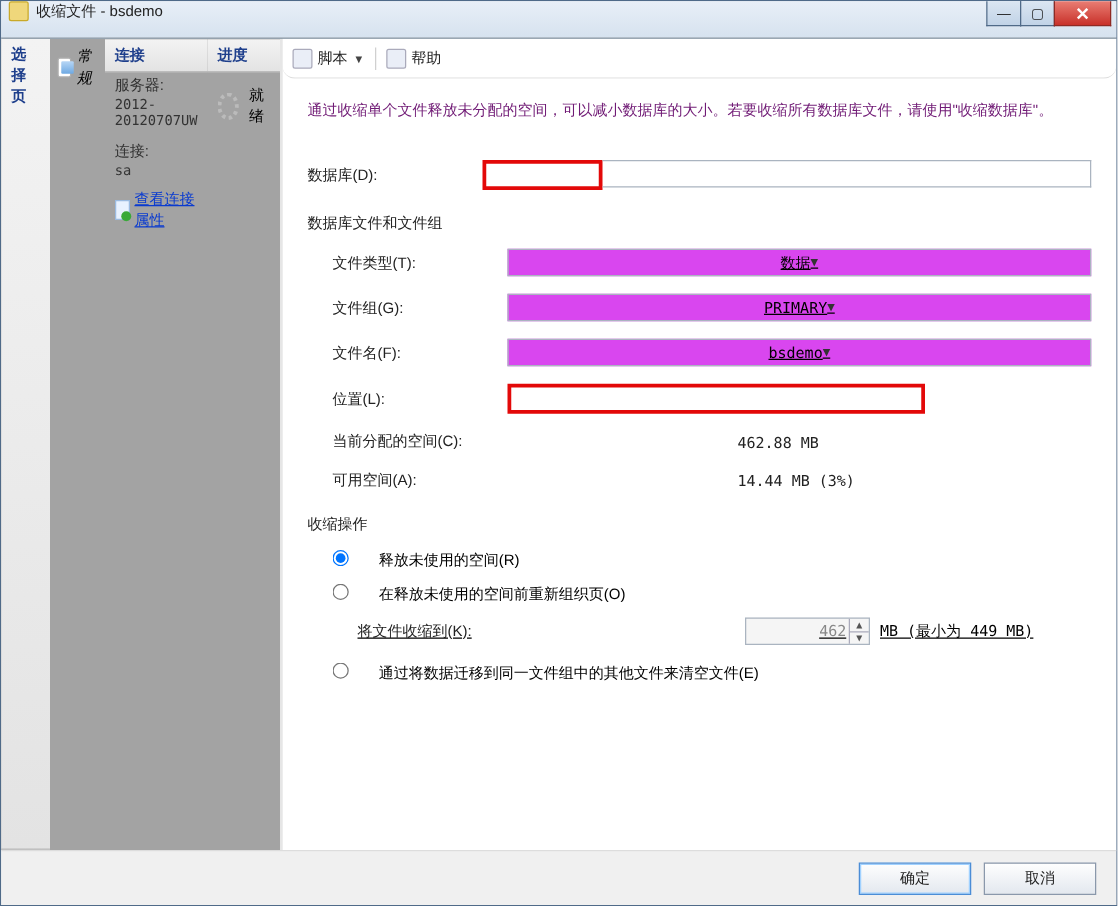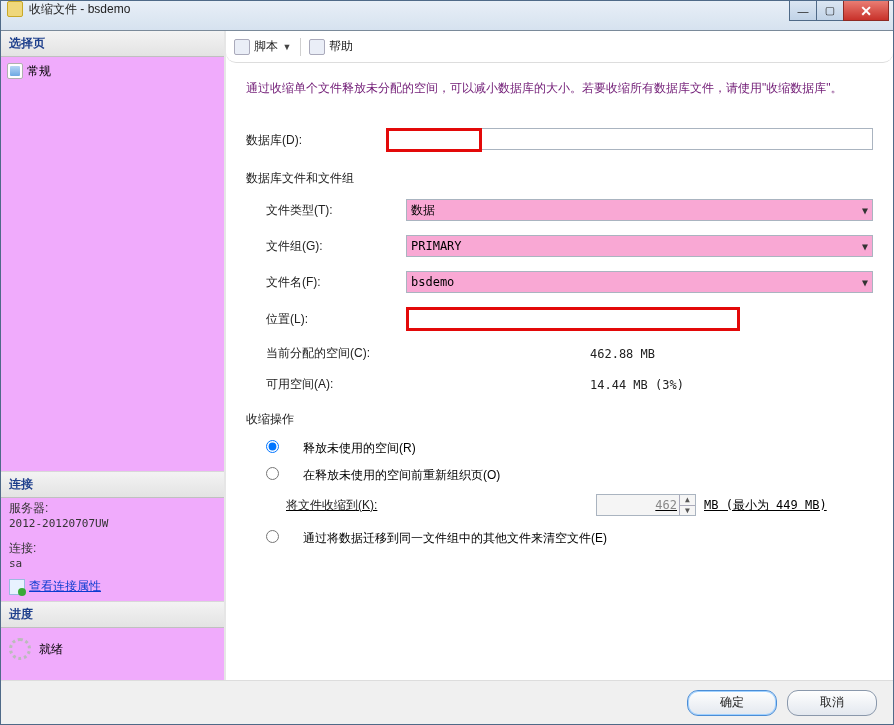--- a/index.html
+++ b/index.html
@@ -11,24 +11,24 @@
     .titlebar-title { flex: 1; color: #222; }
     .winbtns { display: flex; height: 20px; position: absolute; right: 4px; top: 0; }
     .winbtn { width: 28px; height: 20px; border: 1px solid #4f6a88; border-top: none; background: linear-gradient(#dbe6f2, #c1d3e7); display: flex; align-items: center; justify-content: center; margin-left: -1px; font-size: 11px; color: #222; }
     .winbtn.close { background: linear-gradient(#e97d73, #c8312a); color: #fff; width: 46px; border-color: #8e2a24; border-top-right-radius: 0; font-size: 14px; font-weight: bold; }
 
     
     .window { display: flex; flex-direction: column; width: 894px; height: 725px; background: #fff; border: 1px solid #4f6a88; }
     .body { flex: 1; display: flex; min-height: 0; }
 
     
-    .leftpanel { width: 225px; background: #f0abfc; border-right: 2px solid #e6e6e6; display: flex; flex-direction: column; }
+    .leftpanel { width: 225px; background: #a3a3a3; border-right: 2px solid #e6e6e6; display: flex; }
     .panelheader { background: linear-gradient(#f3f3f3, #e3e3e3); border-bottom: 1px solid #c0c0c0; padding: 4px 8px; font-weight: bold; color: #1e3f8c; }
     .panelbody { padding: 4px 6px; }
-    .treeitem { display: flex; align-items: flex-start; gap: 4px; padding: 2px 0; }
+    .treeitem { display: flex; align-items: center; gap: 4px; padding: 2px 0; font-style: italic; }
     .treeicon { width: 16px; height: 16px; background: #fff; border: 1px solid #b0b0b0; border-radius: 2px; position: relative; }
     .treeicon::after { content: ""; position: absolute; left: 2px; top: 2px; width: 10px; height: 10px; background: linear-gradient(#b7d6f5, #6ea9e3); border-radius: 1px; }
     .leftspacer { flex: 1; }
     .leftsec { border-top: 1px solid #d8d8d8; }
     .kv { padding: 2px 8px; }
     .kv .k { color: #333; }
     .kv .v { font-family: Consolas, monospace; font-size: 11px; color: #333; }
     .link { color: #0a3bd0; text-decoration: underline; display: inline-block; padding: 2px 0; }
     .spinner { width: 22px; height: 22px; border-radius: 50%; border: 3px dotted #bbb; display: inline-block; vertical-align: middle; margin-right: 8px; }
     .viewprops { display: flex; align-items: center; gap: 4px; padding: 4px 8px; }
@@ -45,36 +45,36 @@
 
     .content { flex: 1; padding: 16px 20px; overflow: auto; }
     .desc { color: #701a75; line-height: 1.6; margin-bottom: 30px; }
     .formrow { display: flex; align-items: center; margin-bottom: 14px; }
     .formlabel { width: 140px; padding-left: 0; color: #222; }
     .formlabel.indent { padding-left: 20px; width: 160px; }
     .field { flex: 1; }
     .textinput { width: 100%; height: 22px; border: 1px solid #aab4c0; padding: 0 4px; font-size: 12px; background: #fff; }
     .textinput.highlight { border: 3px solid #e30909; width: 96px; height: 24px; }
     .textinput.highlight2 { border: 3px solid #e30909; width: 334px; height: 24px; }
-    .combo { width: 100%; height: 22px; border: 1px solid #aab4c0; padding: 0 4px; font-size: 12px; background: #f9a8d4; display: flex; align-items: center; justify-content: space-between; font-family: Consolas, monospace; }
+    .combo { width: 100%; height: 22px; border: 1px solid #aab4c0; padding: 0 4px; font-size: 12px; background: #d946ef; display: flex; align-items: center; justify-content: center; font-family: Consolas, monospace; text-decoration: underline; }
     .combo .arr { color: #333; font-size: 10px; }
     .readonly { color: #222; font-family: Consolas, monospace; padding-left: 4px; }
     .section-title { margin: 18px 0 12px; color: #222; }
     .radios { padding-left: 20px; }
     .radio-row { display: flex; gap: 24px; margin: 10px 0; }
     .radio { width: 13px; height: 13px; }
     .spinbox { width: 100px; height: 22px; border: 1px solid #aab4c0; background: #f5f5f5; display: inline-flex; align-items: center; justify-content: flex-end; padding: 0 18px 0 4px; position: relative; font-family: Consolas, monospace; color: #888; }
     .spinbox .spinbtns { position: absolute; right: 0; top: 0; width: 16px; height: 100%; border-left: 1px solid #aab; display: flex; flex-direction: column; }
     .spinbox .spinbtns div { flex: 1; font-size: 8px; color: #555; display: flex; align-items: center; justify-content: center; border-bottom: 1px solid #aab; }
     .spinbox .spinbtns div:last-child { border-bottom: none; }
     .hint { margin-left: 8px; font-family: Consolas, monospace; }
 
     
     .buttonbar { height: 44px; display: flex; justify-content: flex-end; align-items: center; padding: 0 16px; gap: 10px; background: #f0f0f0; border-top: 1px solid #ddd; }
-    .btn { width: 90px; height: 26px; border: 1px solid #8a98ab; background: linear-gradient(#fefefe, #e3e8ef); border-radius: 11px; font-size: 12px; color: #222; }
+    .btn { width: 90px; height: 26px; border: 1px solid #8a98ab; background: linear-gradient(#fefefe, #e3e8ef); border-radius: 0; font-size: 12px; color: #222; }
     .btn.primary { border: 1px solid #4b8dd6; box-shadow: 0 0 0 1px #a0d1ff inset; }
     .dbrow-field { flex: 1; display: flex; }
     .dbrow-field .rest { flex: 1; height: 22px; border: 1px solid #aab4c0; border-left: none; }
   </style>
 </head>
 <body>
 
 <div class="window">
 
   <div class="titlebar">

